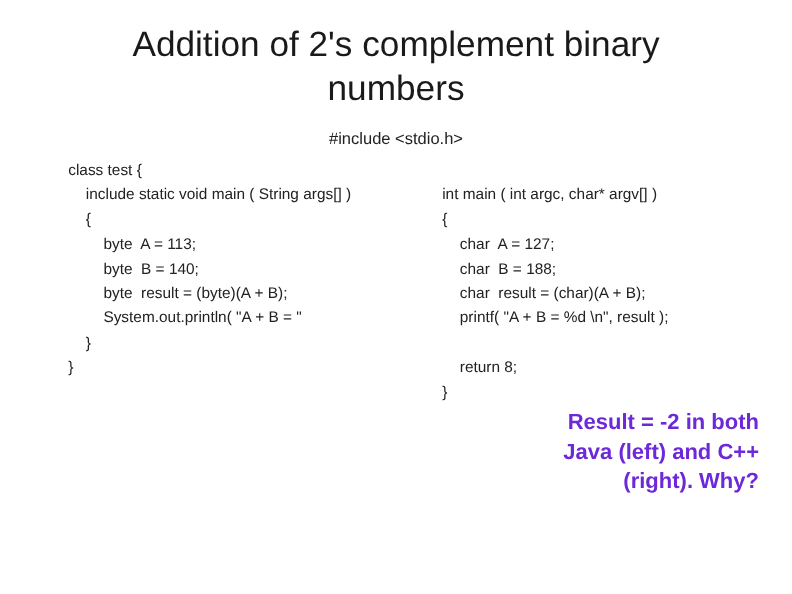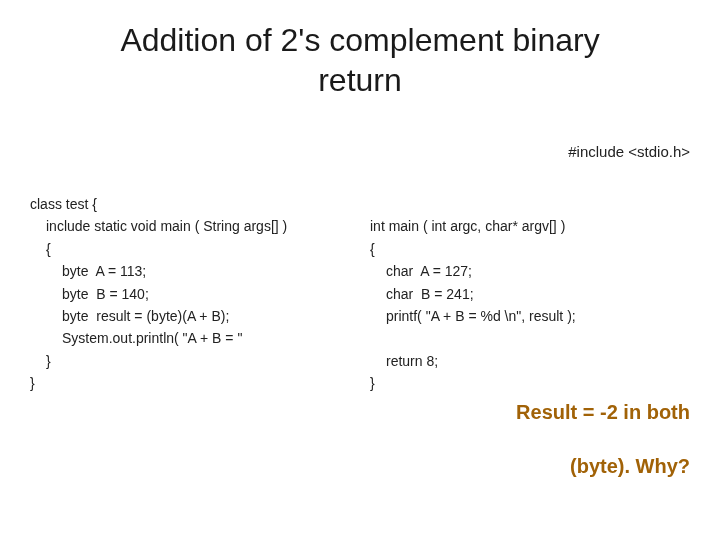--- a/index.html
+++ b/index.html
@@ -15,34 +15,33 @@
       font-family: Arial, sans-serif;
       overflow: hidden;
     }
 
     .page {
       width: 720px;
       height: 540px;
       padding: 20px 30px;
       display: flex;
       flex-direction: column;
-      gap: 25px;
     }
 
     .title {
       text-align: center;
       font-size: 32px;
       font-weight: normal;
       color: #1a1a1a;
       margin-bottom: 18px;
       line-height: 1.25;
     }
 
     .include-line {
-      text-align: right;
+      text-align: center;
       font-family: Arial, sans-serif;
       font-size: 15px;
       color: #222;
       margin-bottom: 8px;
     }
 
     .code-columns {
       display: flex;
       flex-direction: row;
       gap: 0px;
@@ -63,56 +62,57 @@
       font-family: Arial, sans-serif;
       font-size: 14px;
       color: #222;
       line-height: 1.6;
       padding-left: 10px;
     }
 
     .code-line {
       white-space: pre;
       display: block;
+      margin-left: 32px;
     }
 
     .indent1 {
       padding-left: 16px;
     }
 
     .indent2 {
       padding-left: 32px;
     }
 
     .indent3 {
       padding-left: 48px;
     }
 
     .result-box {
       text-align: right;
       font-size: 20px;
       font-weight: bold;
-      color: #a16207;
+      color: #6d28d9;
       line-height: 1.35;
       margin-top: 4px;
     }
 
     .right-bottom {
       display: flex;
       flex-direction: column;
       align-items: flex-end;
     }
   </style>
 </head>
 <body>
 
 <div class="page">
   <h1 class="title">
     <span>Addition of 2's complement binary</span><br>
-    <span>return</span>
+    <span>numbers</span>
   </h1>
 
   <div class="include-line">
     <span>#include &lt;stdio.h&gt;</span>
   </div>
 
   <div class="code-columns">
 
     <div class="code-left">
       <span class="code-line">class test {</span>
@@ -124,27 +124,28 @@
       <span class="code-line indent2">System.out.println( "A + B = "</span>
       <span class="code-line indent1">}</span>
       <span class="code-line">}</span>
     </div>
 
     <div class="code-right">
       <span class="code-line">&nbsp;</span>
       <span class="code-line">int main ( int argc, char* argv[] )</span>
       <span class="code-line">{</span>
       <span class="code-line indent1">char  A = 127;</span>
-      <span class="code-line indent1">char  B = 241;</span>
+      <span class="code-line indent1">char  B = 188;</span>
+      <span class="code-line indent1">char  result = (char)(A + B);</span>
       <span class="code-line indent1">printf( "A + B = %d \n", result );</span>
       <span class="code-line">&nbsp;</span>
       <span class="code-line indent1">return 8;</span>
       <span class="code-line">}</span>
       <div class="right-bottom">
         <div class="result-box">
           <span>Result = -2 in both</span><br>
-          <br>
-          <span>(byte).  Why?</span>
+          <span>Java (left) and C++</span><br>
+          <span>(right).  Why?</span>
         </div>
       </div>
     </div>
   </div>
 </div>
 
 </body></html>

